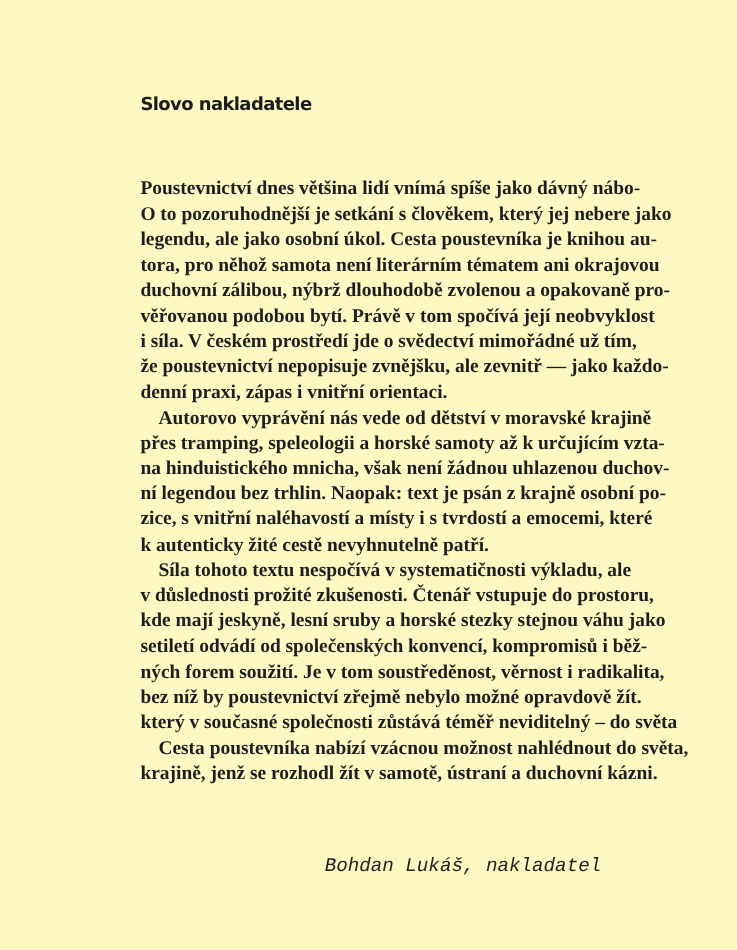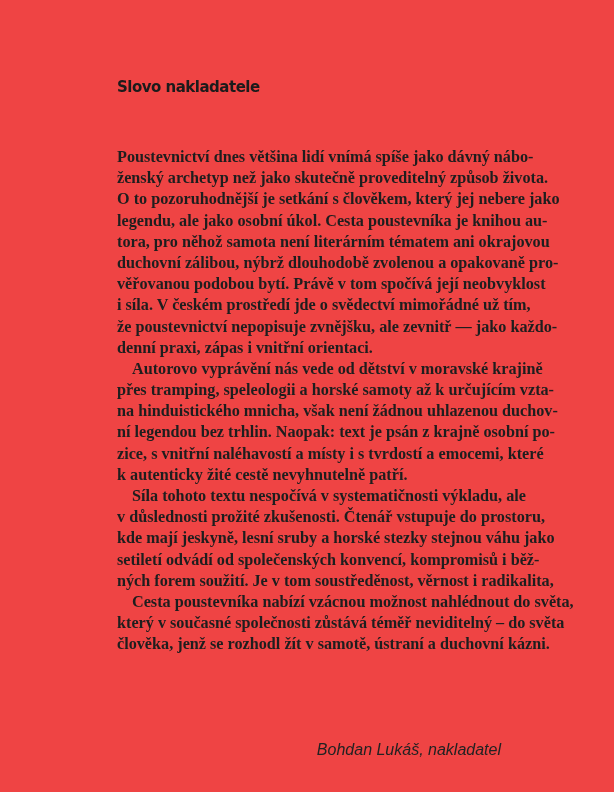--- a/index.html
+++ b/index.html
@@ -1,46 +1,45 @@
 <!DOCTYPE html>
 <html><head>
 <meta charset="utf-8">
 <style>
   html, body { margin: 0; padding: 0; background: #ffffff; }
   body { width: 614px; height: 792px; position: relative; overflow: hidden; }
-  .page { position: absolute; left: 0; top: 0; width: 614px; height: 792px; background: #ef4444; }
+  .page { position: absolute; left: 0; top: 0; width: 614px; height: 792px; background: #fef9c3; }
   .title {
     position: absolute; left: 117px; top: 78px;
     font-family: "DejaVu Sans", sans-serif; font-weight: bold;
     font-size: 15px; color: #1b1b1b; letter-spacing: -0.5px;
     margin: 0;
   }
   .body {
     position: absolute; left: 117px; top: 147px; width: 384px;
     font-family: "Liberation Serif", serif; font-size: 16.2px; line-height: 21.2px;
     color: #1e1e1e;
     font-weight: bold;
   }
   .line { display: block; white-space: nowrap; text-align: justify; text-align-last: justify; height: 21.2px; }
   .line.last { text-align-last: left; }
   .line.indent { padding-left: 15px; }
   .signature {
-    position: absolute; right: 113px; top: 741px;
-    font-family: Liberation Sans, sans-serif; font-style: italic; font-size: 16px; color: #222;
+    position: absolute; right: 113px; top: 713px;
+    font-family: Liberation Mono, monospace; font-style: italic; font-size: 16px; color: #222;
   }
 </style>
 </head>
 <body>
 
 <div class="page">
   <h1 class="title">Slovo nakladatele</h1>
   <div class="body" id="body-text">
       <div>
         <span class="line">Poustevnictví dnes většina lidí vnímá spíše jako dávný nábo-</span>
-        <span class="line">ženský archetyp než jako skutečně proveditelný způsob života.</span>
         <span class="line">O to pozoruhodnější je setkání s člověkem, který jej nebere jako</span>
         <span class="line">legendu, ale jako osobní úkol. Cesta poustevníka je knihou au-</span>
         <span class="line">tora, pro něhož samota není literárním tématem ani okrajovou</span>
         <span class="line">duchovní zálibou, nýbrž dlouhodobě zvolenou a opakovaně pro-</span>
         <span class="line">věřovanou podobou bytí. Právě v tom spočívá její neobvyklost</span>
         <span class="line">i síla. V českém prostředí jde o svědectví mimořádné už tím,</span>
         <span class="line">že poustevnictví nepopisuje zvnějšku, ale zevnitř — jako každo-</span>
         <span class="line last">denní praxi, zápas i vnitřní orientaci.</span>
       </div>
       <div>
@@ -50,21 +49,22 @@
         <span class="line">ní legendou bez trhlin. Naopak: text je psán z krajně osobní po-</span>
         <span class="line">zice, s vnitřní naléhavostí a místy i s tvrdostí a emocemi, které</span>
         <span class="line last">k autenticky žité cestě nevyhnutelně patří.</span>
       </div>
       <div>
         <span class="line indent">Síla tohoto textu nespočívá v systematičnosti výkladu, ale</span>
         <span class="line">v důslednosti prožité zkušenosti. Čtenář vstupuje do prostoru,</span>
         <span class="line">kde mají jeskyně, lesní sruby a horské stezky stejnou váhu jako</span>
         <span class="line">setiletí odvádí od společenských konvencí, kompromisů i běž-</span>
         <span class="line">ných forem soužití. Je v tom soustředěnost, věrnost i radikalita,</span>
+        <span class="line last">bez níž by poustevnictví zřejmě nebylo možné opravdově žít.</span>
       </div>
       <div>
+        <span class="line">který v současné společnosti zůstává téměř neviditelný – do světa</span>
         <span class="line indent">Cesta poustevníka nabízí vzácnou možnost nahlédnout do světa,</span>
-        <span class="line">který v současné společnosti zůstává téměř neviditelný – do světa</span>
-        <span class="line last">člověka, jenž se rozhodl žít v samotě, ústraní a duchovní kázni.</span>
+        <span class="line last">krajině, jenž se rozhodl žít v samotě, ústraní a duchovní kázni.</span>
       </div>
     </div>
   <div class="signature">Bohdan Lukáš, nakladatel</div>
 </div>
 
 </body></html>

